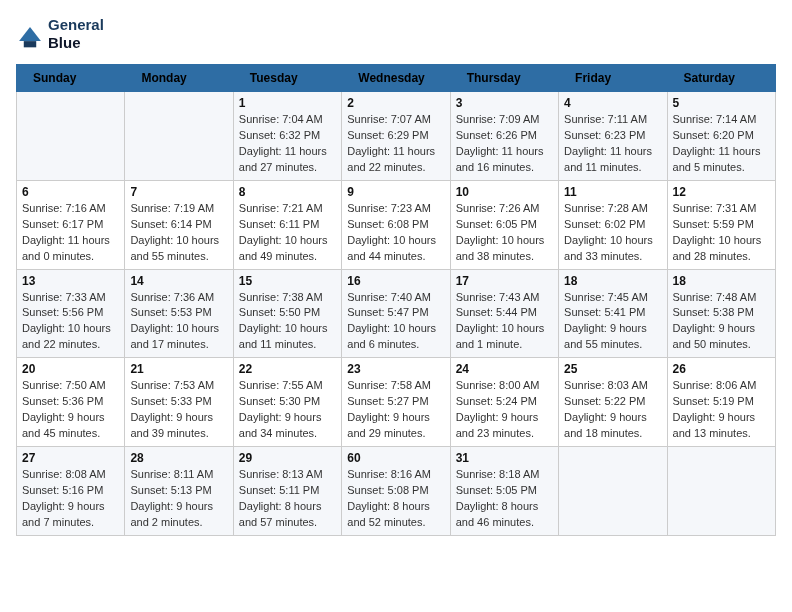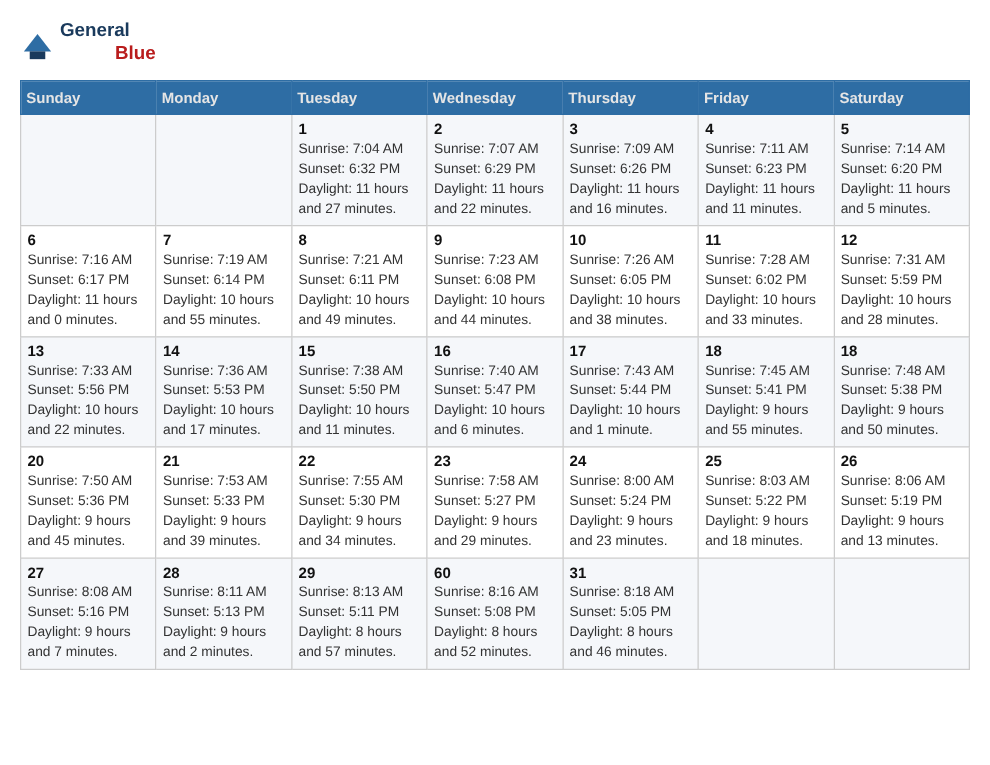--- a/index.html
+++ b/index.html
@@ -20,21 +20,21 @@
       display: flex;
       align-items: flex-end;
       gap: 4px;
     }
     .logo-text {
       font-size: 15px;
       font-weight: bold;
       color: #1a3a5c;
       line-height: 1.2;
     }
-    .logo-blue { color: #b91c1c; margin-left: 44px; }
+    .logo-blue { color: #0f172a; }
     .logo-icon {
       width: 28px;
       height: 28px;
     }
     .title-block {
       text-align: right;
     }
     .month-title {
       font-size: 32px;
       font-weight: normal;
@@ -44,22 +44,22 @@
       font-size: 14px;
       color: #555;
     }
     .calendar-table {
       width: 100%;
       border-collapse: collapse;
       font-size: 11px;
     }
     .calendar-table thead tr th {
       background-color: #2e6da4;
-      color: #e5e5e5;
-      padding: 6px 4px;
+      color: #000000;
+      padding: 6px 16px;
       text-align: left;
       font-size: 12px;
       font-weight: bold;
       border: 1px solid #2e6da4;
     }
     .calendar-table tbody tr td {
       border: 1px solid #ccc;
       vertical-align: top;
       padding: 4px 5px;
       width: 107px;

